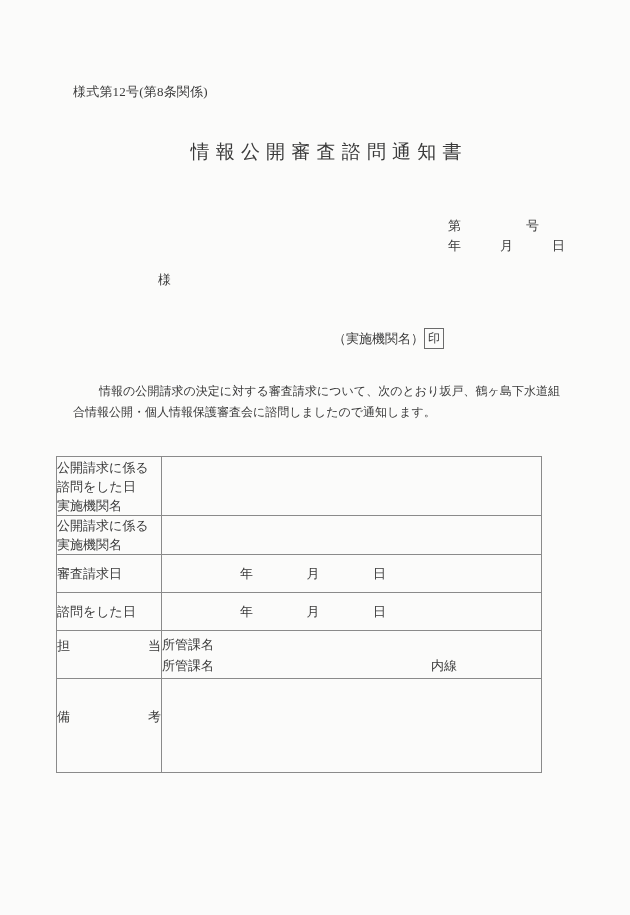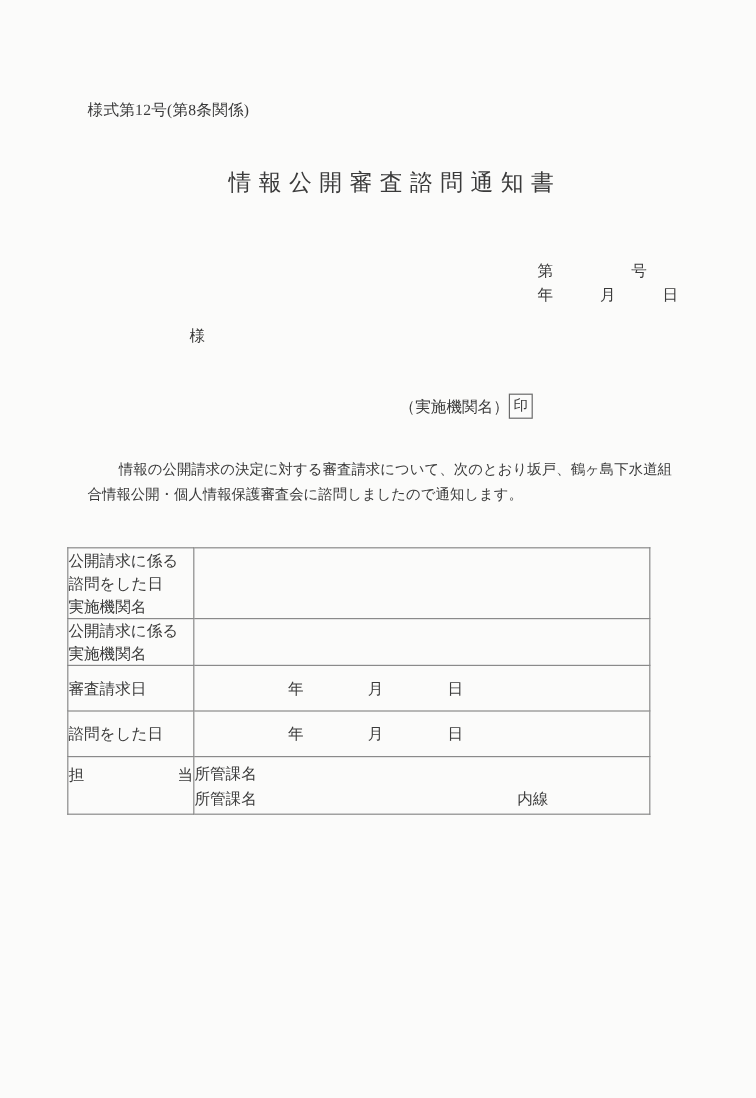--- a/index.html
+++ b/index.html
@@ -256,16 +256,22 @@
           <div class="contact-row">
             <span>所管課名</span>
           </div>
           <div class="contact-row">
             <span>所管課名</span>
             <span class="ext">内線</span>
           </div>
         </td>
       </tr>
 
+      <tr class="row-h6">
+        <td class="label-cell">
+          <span class="label-wide">備考</span>
+        </td>
+        <td class="value-cell"></td>
+      </tr>
     </tbody>
   </table>
 
 </div>
 
 </body></html>

